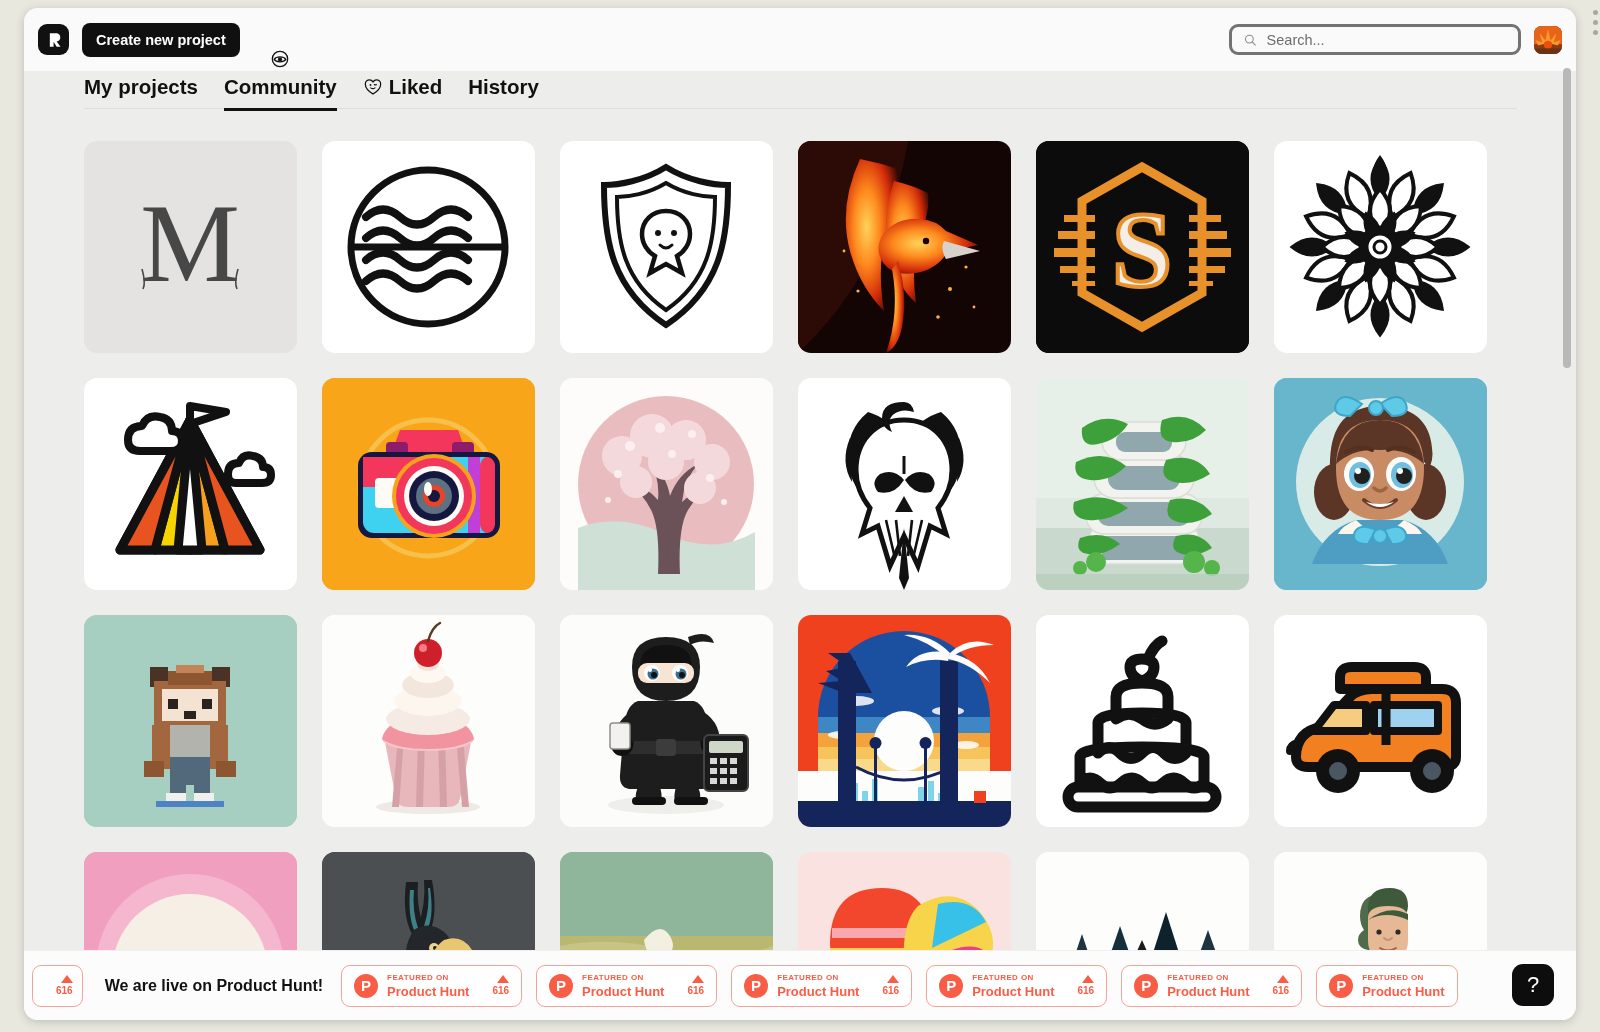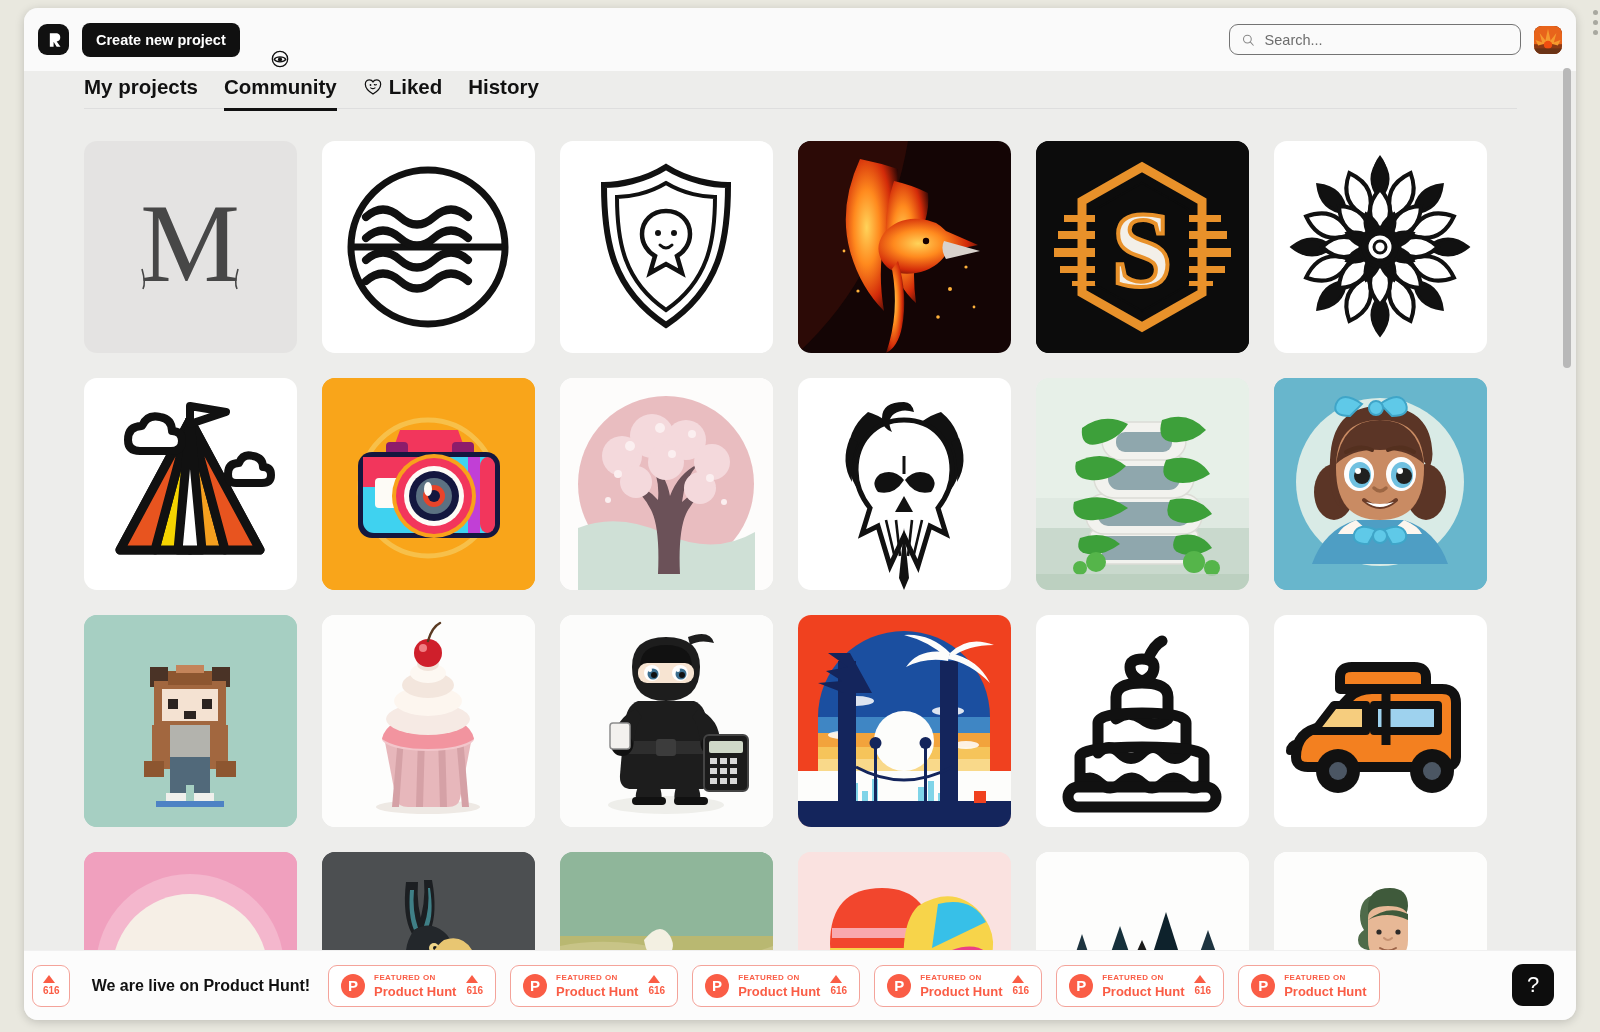--- a/index.html
+++ b/index.html
@@ -42,21 +42,21 @@
     padding: 9px 14px; cursor: pointer;
     font-family: "Liberation Sans", sans-serif;
     white-space: nowrap;
   }
   #topbar-right {
     margin-left: auto; display: flex; align-items: center; gap: 13px;
   }
   #search-box {
     width: 292px; height: 31px;
     background: #fafafa;
-    border: 1px solid #737373;
+    border: 3px solid #737373;
     border-radius: 9px;
     display: flex; align-items: center;
     padding: 0 11px; gap: 9px;
   }
   #search-box input {
     border: none; outline: none; background: transparent;
     font-size: 14.5px; color: #555;
     font-family: "Liberation Sans", sans-serif;
     width: 100%;
   }
@@ -168,22 +168,22 @@
     font-size: 15px; font-weight: 700; flex: 0 0 auto;
     font-family: "Liberation Sans", sans-serif;
   }
   .ph-text { display: flex; flex-direction: column; line-height: 1; }
   .ph-feat {
     font-size: 8px; font-weight: 700; color: #fa5d46;
     letter-spacing: .4px; margin-bottom: 3px;
   }
   .ph-name { font-size: 13px; font-weight: 700; color: #fa5d46; white-space: nowrap; }
   .ph-votes {
-    display: flex; flex-direction: column; align-items: flex-start;
-    margin-left: 1px; line-height: 1;
+    display: flex; flex-direction: column; align-items: flex-end;
+    margin-left: 14px; line-height: 1;
   }
   .ph-tri {
     width: 0; height: 0;
     border-left: 6px solid transparent;
     border-right: 6px solid transparent;
     border-bottom: 8px solid #fa5d46;
     margin-bottom: 3px;
   }
   .ph-count { font-size: 10px; font-weight: 700; color: #fa5d46; }
   #help-btn {

